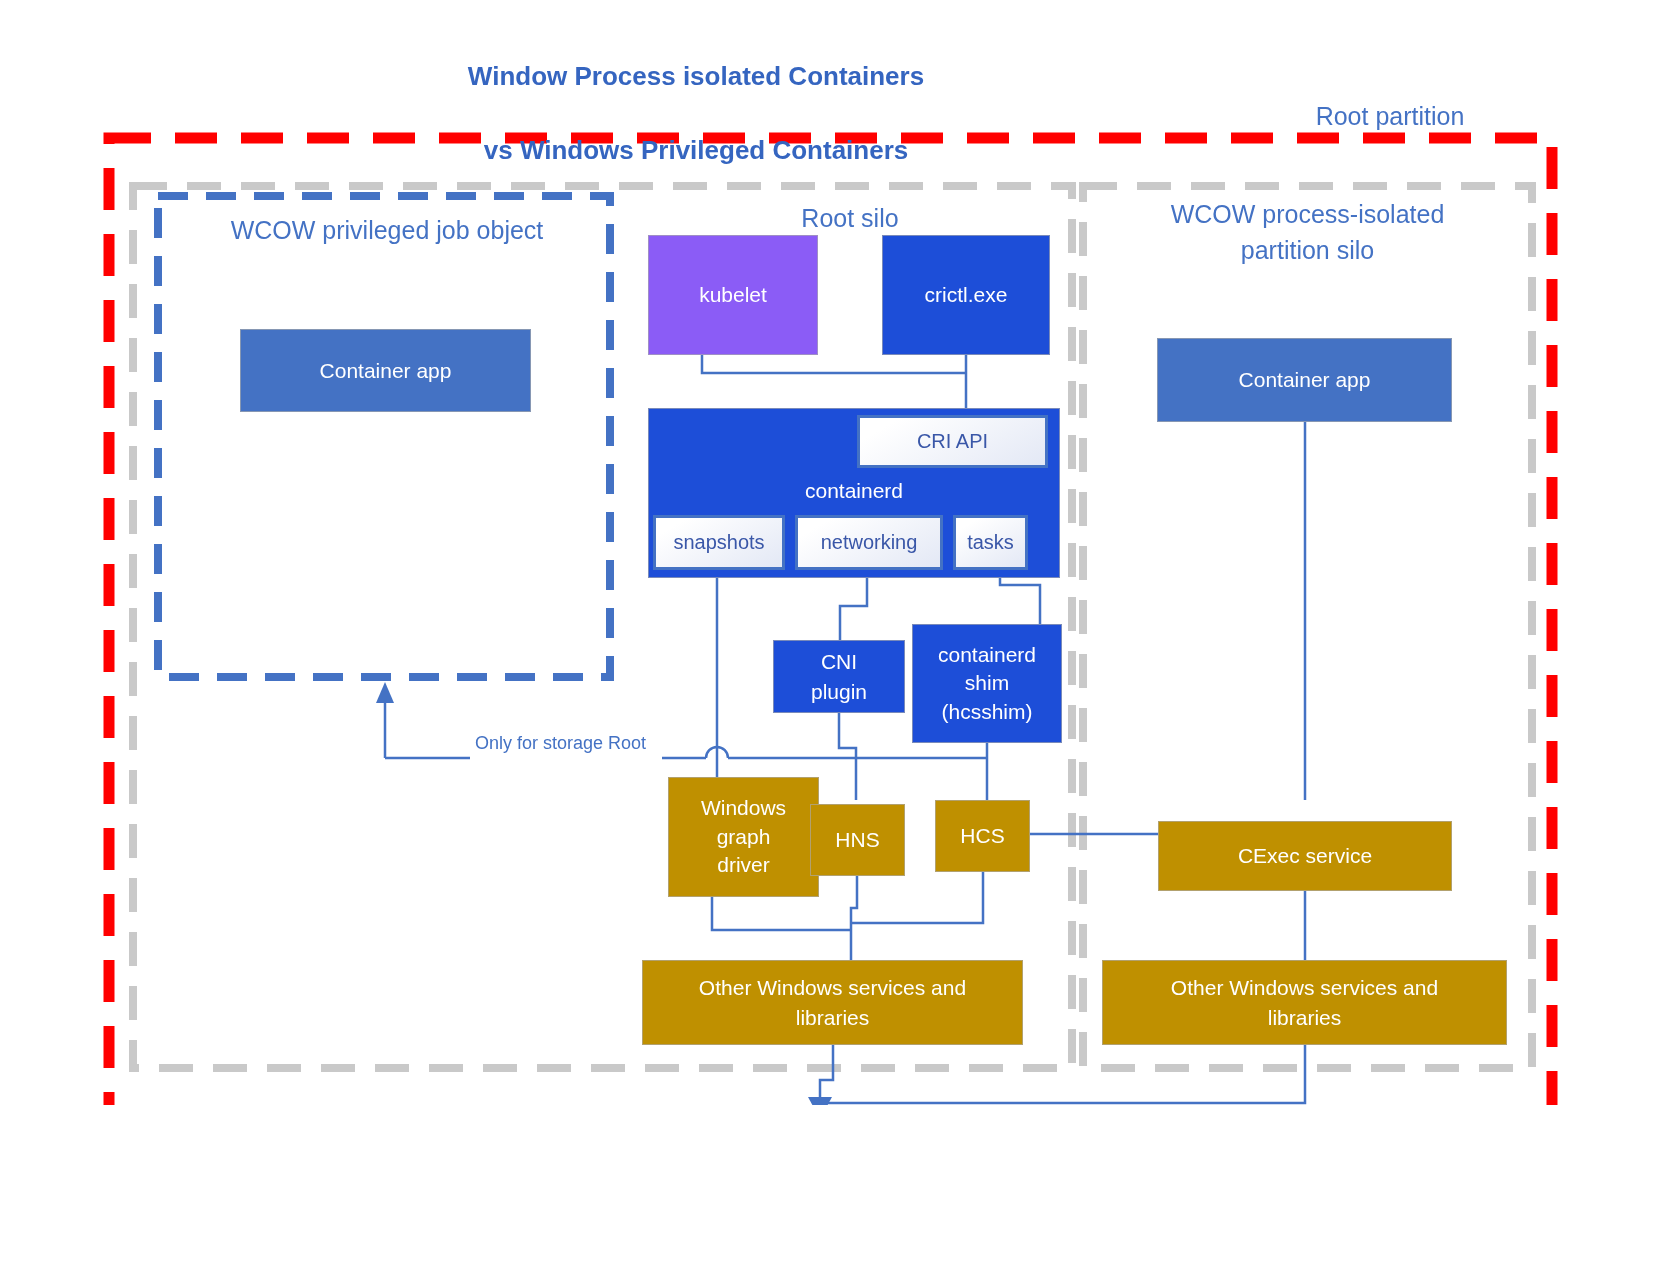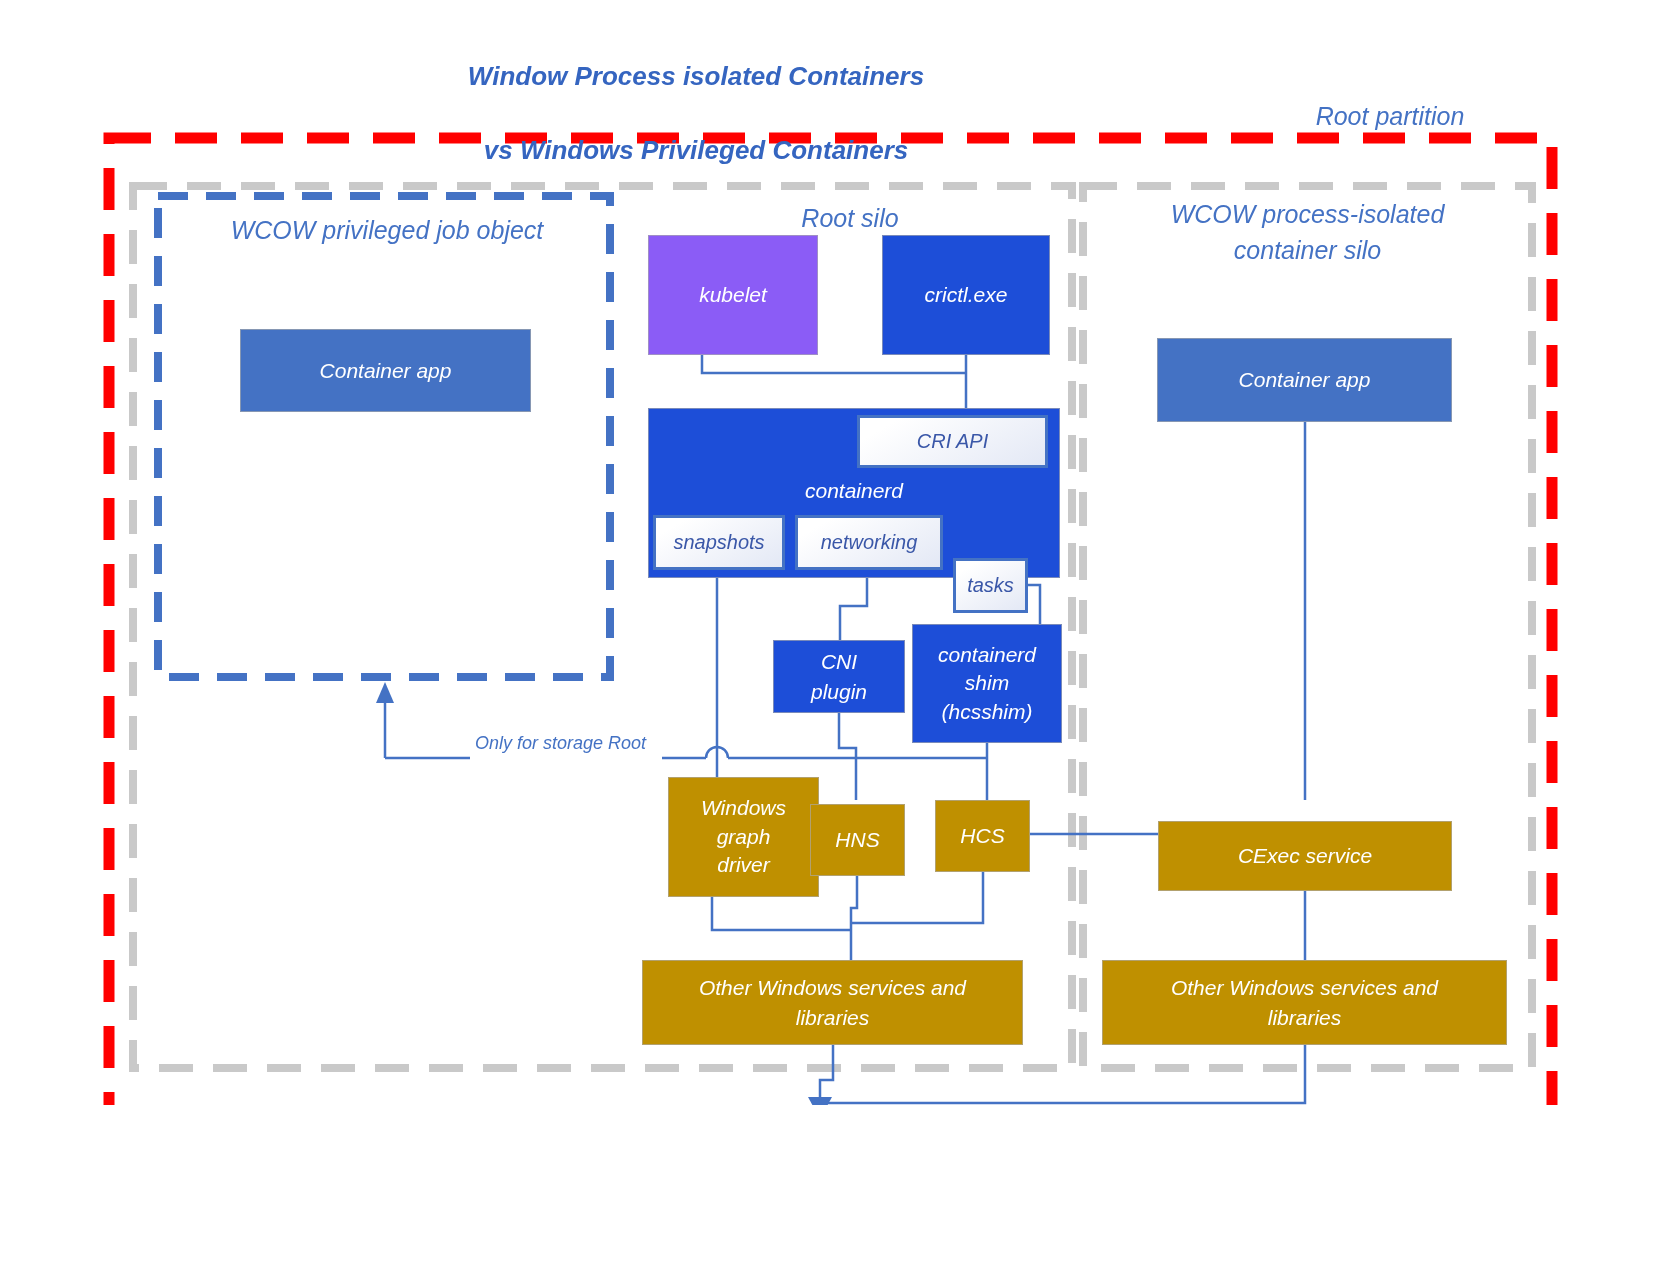--- a/index.html
+++ b/index.html
@@ -1,17 +1,17 @@
 <!DOCTYPE html>
 <html><head>
 <meta charset="utf-8">
 <style>
   html,body{margin:0;padding:0;background:#fff;}
   #canvas{position:relative;width:1674px;height:1105px;background:#ffffff;overflow:hidden;
-          font-family:"Liberation Sans", sans-serif;font-style:italic;}
+          font-family:"Liberation Sans", sans-serif;}
   svg.layer{position:absolute;left:0;top:0;}
   .box{position:absolute;display:flex;align-items:center;justify-content:center;text-align:center;
        color:#ffffff;font-size:21px;line-height:1.4;white-space:pre-line;box-sizing:border-box;
        border:1px solid rgba(170,170,170,.65);}
   .blue  {background:#4472C4;}
   .green {background:#1d4ed8;}
   .purple{background:#8b5cf6;}
   .gold  {background:#BF9000;}
   .subbox{position:absolute;display:flex;align-items:center;justify-content:center;text-align:center;
           background:linear-gradient(150deg,#ffffff 15%,#e3e8f5 100%);
@@ -57,33 +57,33 @@
     <polygon points="385,682 376,703 394,703" fill="#4472C4"></polygon>
     <polygon points="820,1119 808,1097 832,1097" fill="#4472C4"></polygon>
   </svg>
 
   <div class="label title" style="left:446px;top:58px;width:500px;"><span>Window Process isolated Containers</span><br>
     <span>vs Windows Privileged Containers</span></div>
   <div class="label section" style="left:1250px;top:98px;width:280px;">Root partition</div>
   <div class="label section" style="left:184px;top:212px;width:406px;">WCOW privileged job object</div>
   <div class="label section" style="left:750px;top:200px;width:200px;">Root silo</div>
   <div class="label section" style="left:1100px;top:196px;width:415px;">WCOW process-isolated
-container silo</div>
+partition silo</div>
   <div class="label note" style="left:475px;top:733px;width:200px;">Only for storage Root</div>
 
   <div class="box blue" style="left:240px;top:329px;width:291px;height:83px;">Container app</div>
   <div class="box purple" style="left:648px;top:235px;width:170px;height:120px;">kubelet</div>
   <div class="box green" style="left:882px;top:235px;width:168px;height:120px;">crictl.exe</div>
 
   <div class="box green" style="left:648px;top:408px;width:412px;height:170px;"></div>
   <div class="greenlabel" style="left:648px;top:468px;width:412px;height:46px;">containerd</div>
   <div class="subbox" style="left:857px;top:415px;width:191px;height:53px;">CRI API</div>
   <div class="subbox" style="left:653px;top:515px;width:132px;height:55px;">snapshots</div>
   <div class="subbox" style="left:795px;top:515px;width:148px;height:55px;">networking</div>
-  <div class="subbox" style="left:953px;top:515px;width:75px;height:55px;margin-top:43px;">tasks</div>
+  <div class="subbox" style="left:953px;top:515px;width:75px;height:55px;">tasks</div>
 
   <div class="box green" style="left:773px;top:640px;width:132px;height:73px;">CNI
 plugin</div>
   <div class="box green" style="left:912px;top:624px;width:150px;height:119px;line-height:1.35;">containerd
 shim
 (hcsshim)</div>
 
   <div class="box gold" style="left:668px;top:777px;width:151px;height:120px;line-height:1.35;">Windows
 graph
 driver</div>

